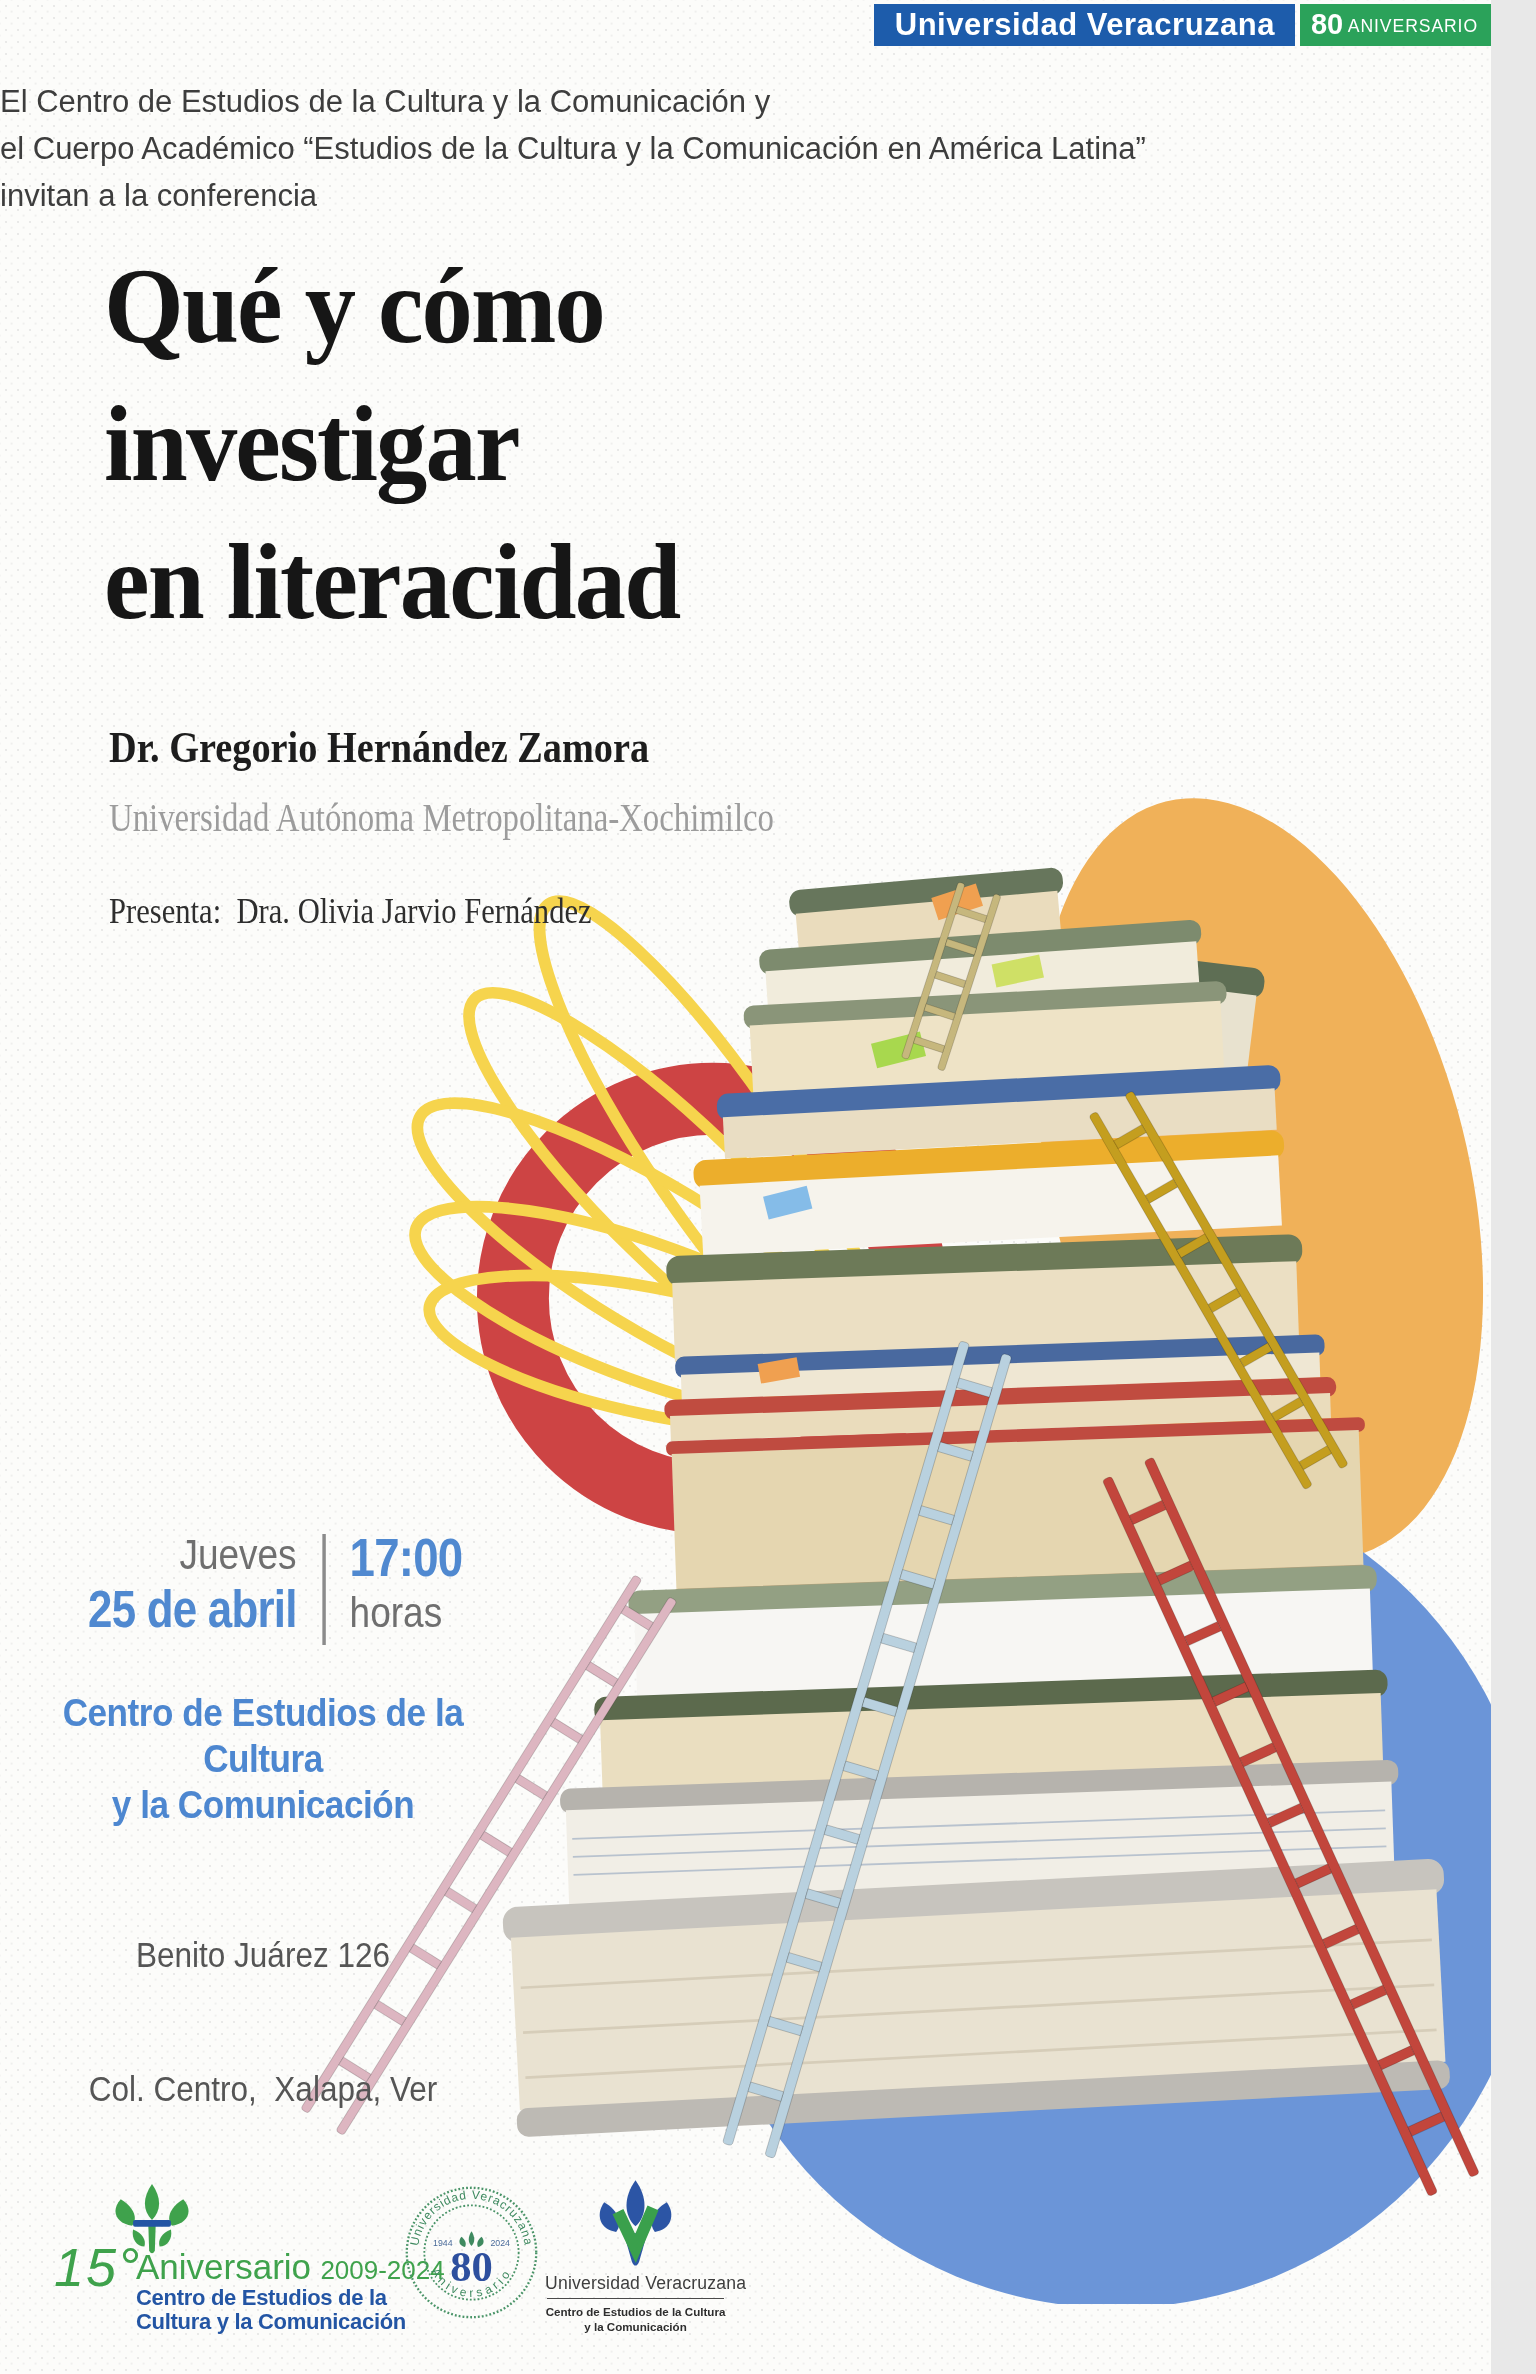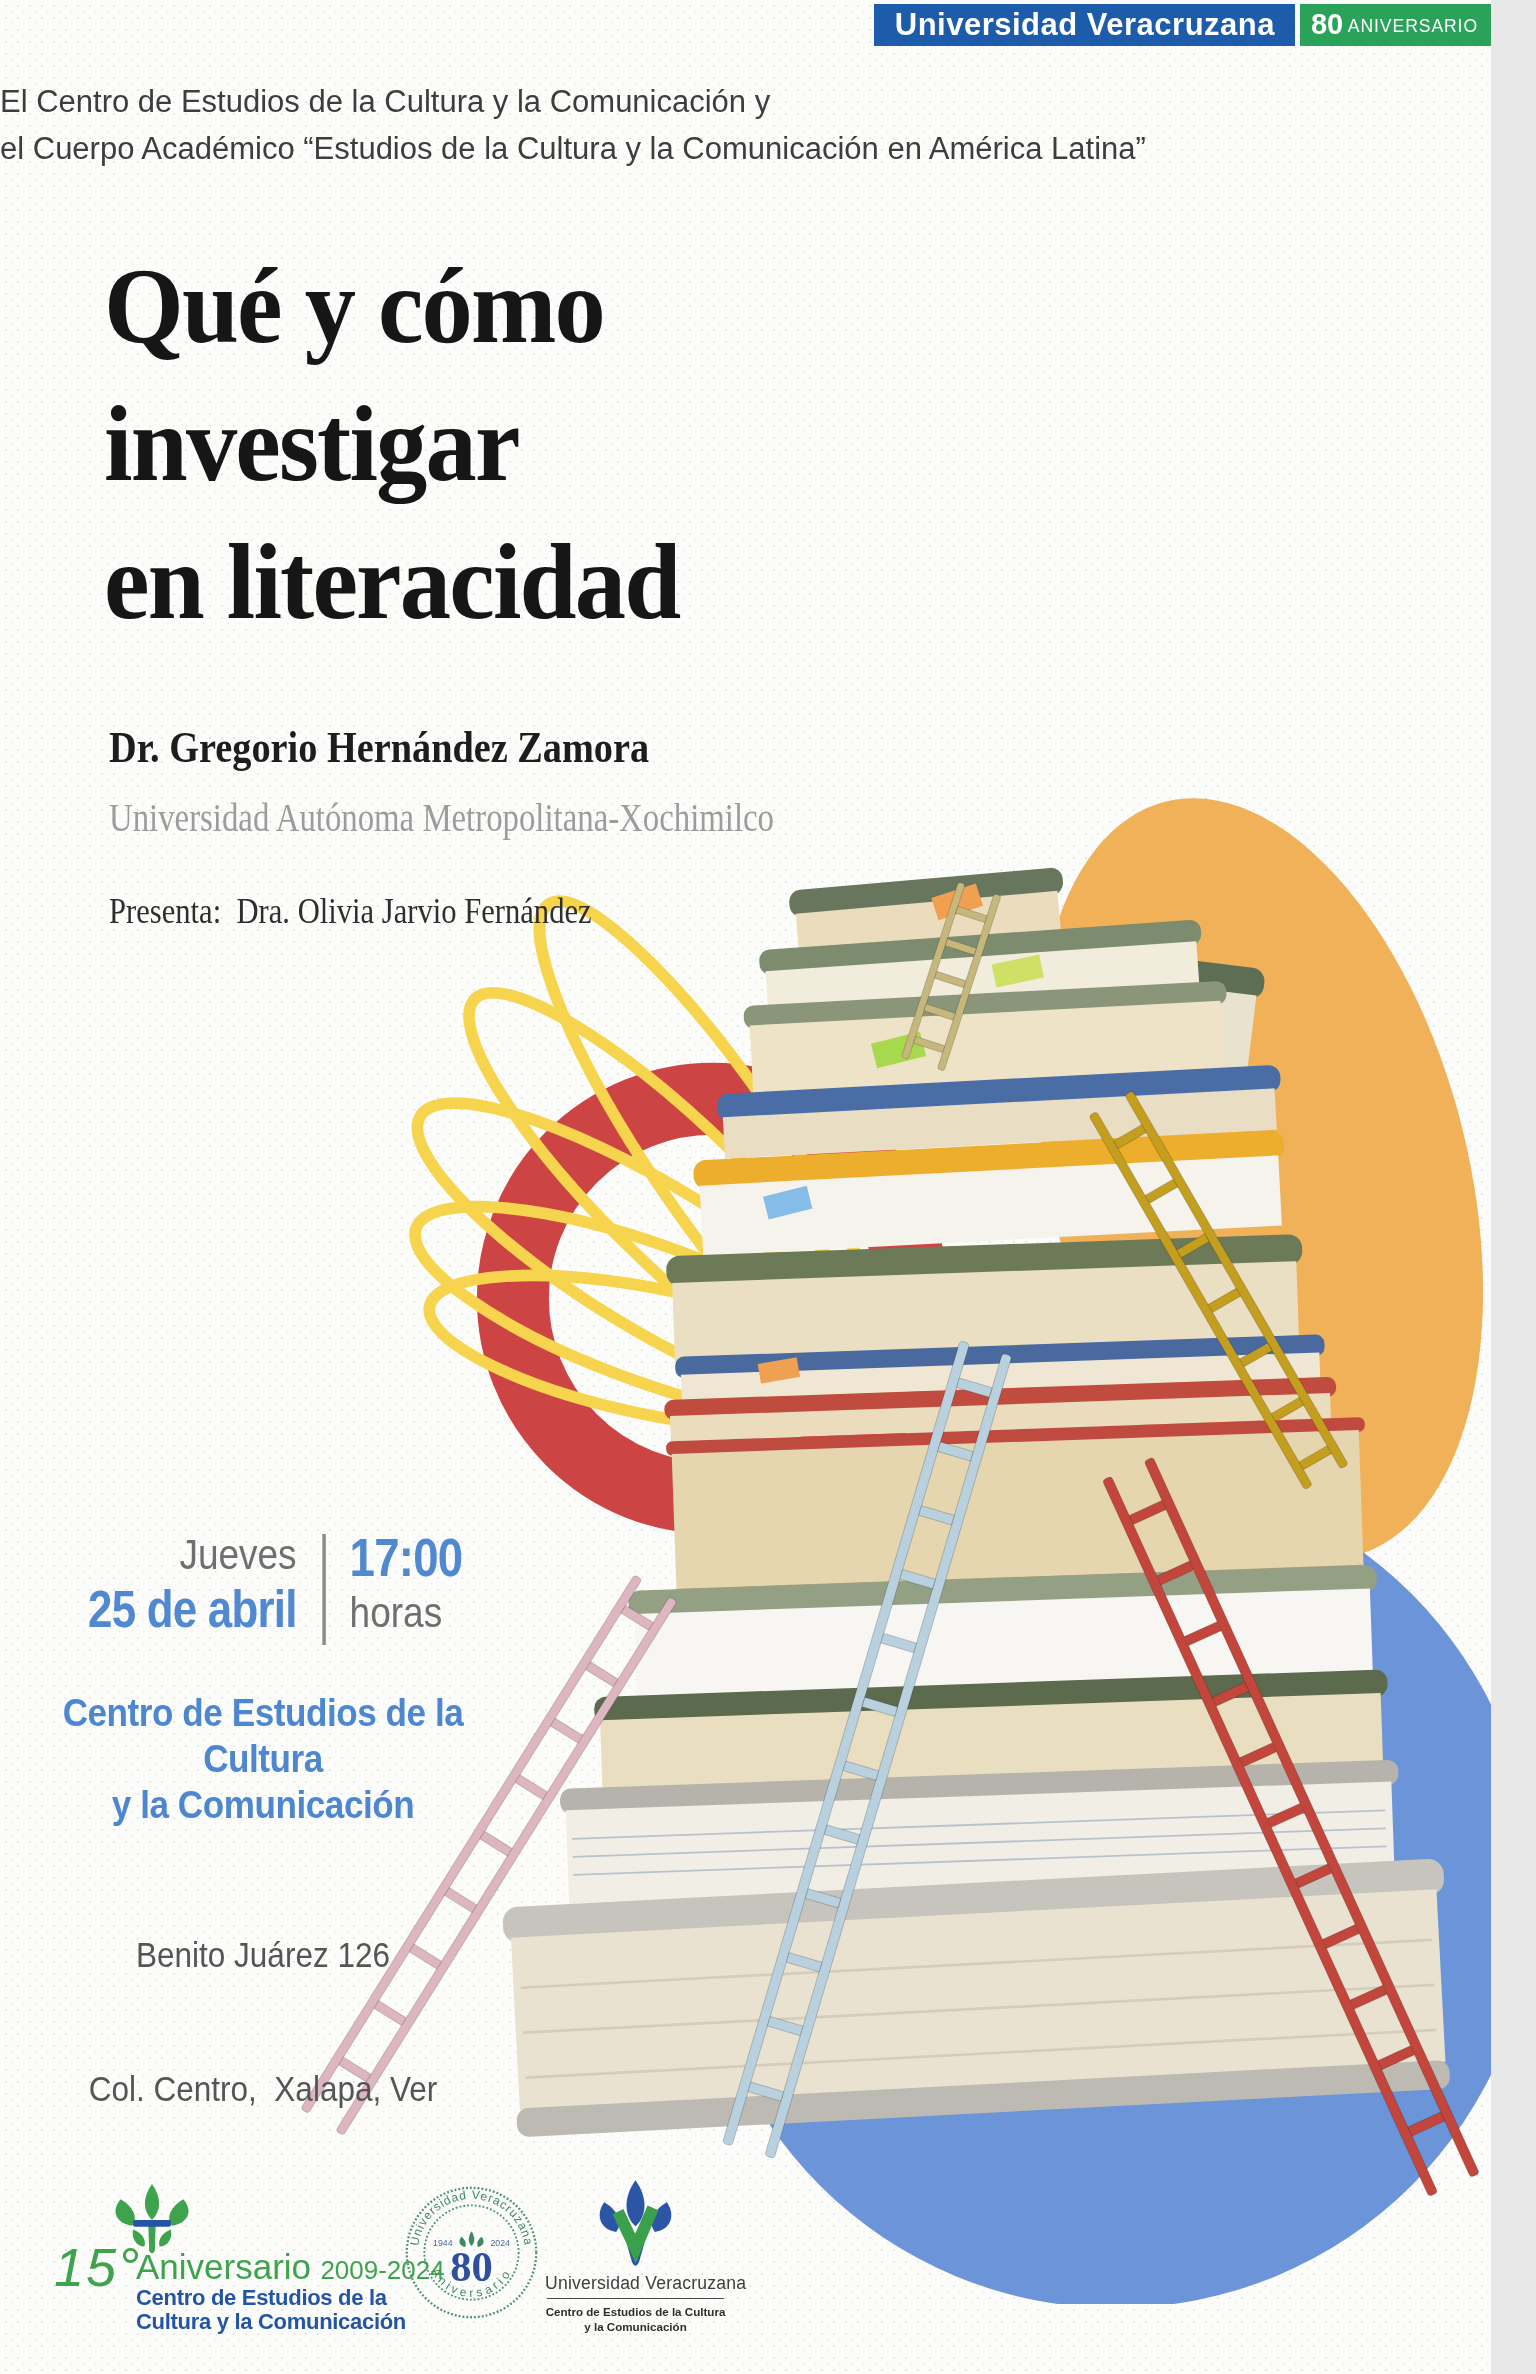--- a/index.html
+++ b/index.html
@@ -248,20 +248,21 @@
     <div class="banner-blue">Universidad Veracruzana</div>
     <div class="banner-green">
       <span class="num">80</span>
       <span class="lbl">ANIVERSARIO</span>
     </div>
   </div>
 
   <div class="txt intro">
     <div>El Centro de Estudios de la Cultura y la Comunicación y</div>
     <div>el Cuerpo Académico “Estudios de la Cultura y la Comunicación en América Latina” </div>
+    <div>invitan a la conferencia</div>
   </div>
 
   <div class="txt title">
     <div>Qué y cómo</div>
     <div>investigar</div>
     <div>en literacidad</div>
   </div>
 
   <div class="txt speaker-name">Dr. Gregorio Hernández Zamora</div>
   <div class="txt speaker-affil">Universidad Autónoma Metropolitana-Xochimilco</div>

